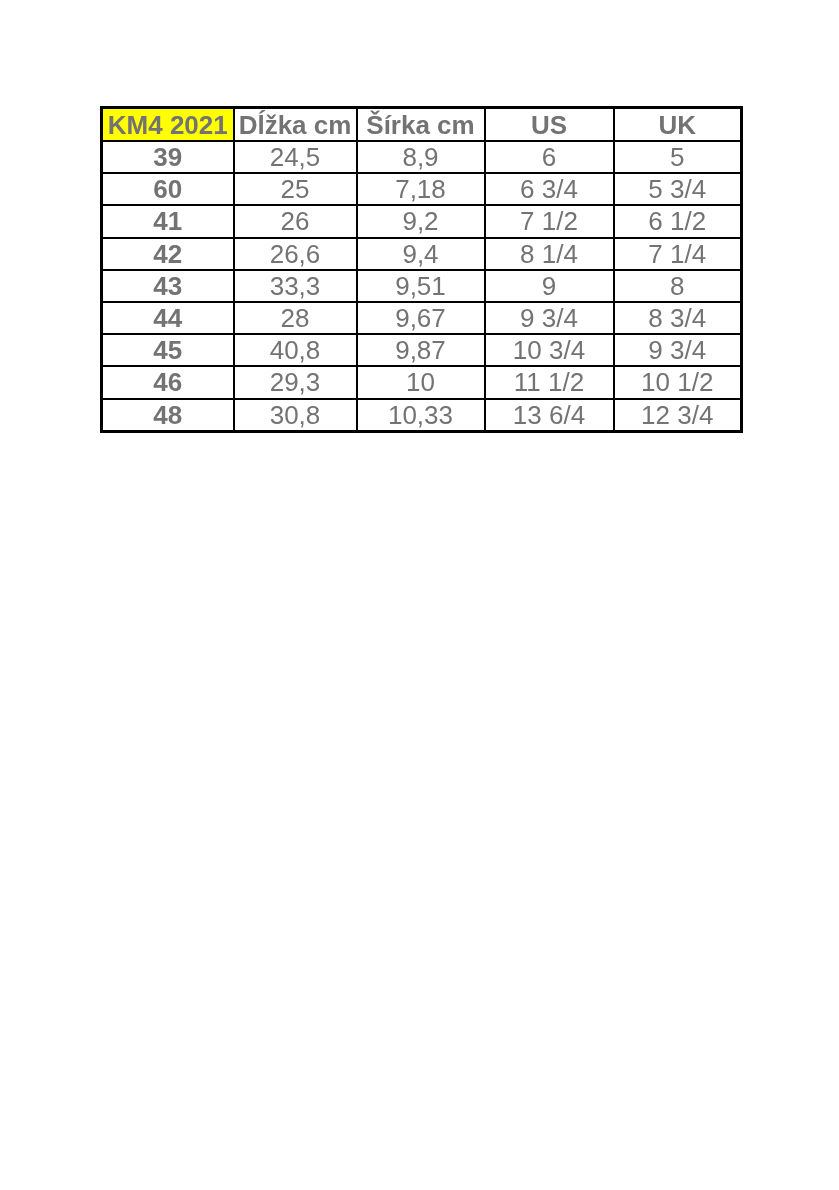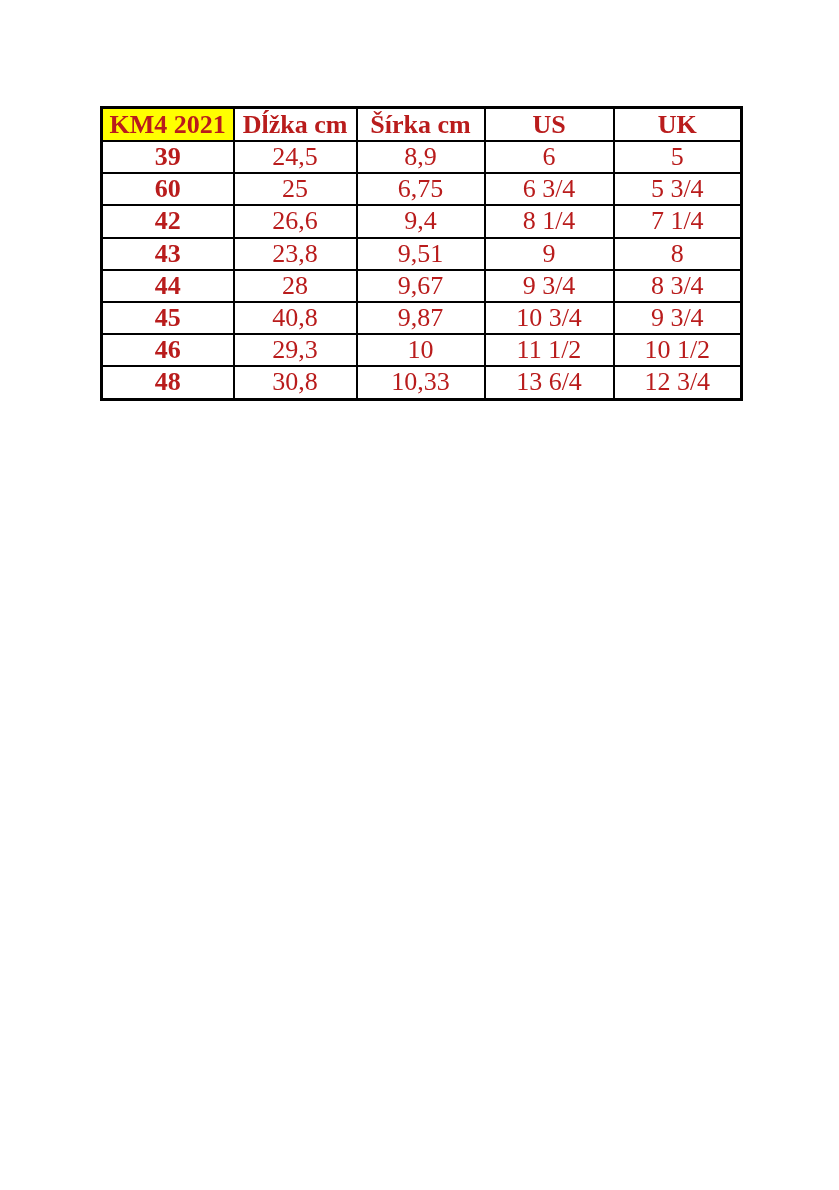--- a/index.html
+++ b/index.html
@@ -4,22 +4,22 @@
 <style>
   html, body {
     margin: 0;
     padding: 0;
   }
   .page {
     position: relative;
     width: 839px;
     height: 1190px;
     background: #ffffff;
-    font-family: Liberation Serif, serif;
-    color: #b91c1c;
+    font-family: Liberation Sans, sans-serif;
+    color: #737373;
     overflow: hidden;
   }
   table.size-chart {
     position: absolute;
     left: 100px;
     top: 106px;
     border-collapse: collapse;
     table-layout: fixed;
     border: 3px solid #000000;
   }
@@ -73,34 +73,41 @@
         <tr>
           <td class="col-first">39</td>
           <td>24,5</td>
           <td>8,9</td>
           <td>6</td>
           <td>5</td>
         </tr>
         <tr>
           <td class="col-first">60</td>
           <td>25</td>
-          <td>6,75</td>
+          <td>7,18</td>
           <td>6 3/4</td>
           <td>5 3/4</td>
+        </tr>
+        <tr>
+          <td class="col-first">41</td>
+          <td>26</td>
+          <td>9,2</td>
+          <td>7 1/2</td>
+          <td>6 1/2</td>
         </tr>
         <tr>
           <td class="col-first">42</td>
           <td>26,6</td>
           <td>9,4</td>
           <td>8 1/4</td>
           <td>7 1/4</td>
         </tr>
         <tr>
           <td class="col-first">43</td>
-          <td>23,8</td>
+          <td>33,3</td>
           <td>9,51</td>
           <td>9</td>
           <td>8</td>
         </tr>
         <tr>
           <td class="col-first">44</td>
           <td>28</td>
           <td>9,67</td>
           <td>9 3/4</td>
           <td>8 3/4</td>

